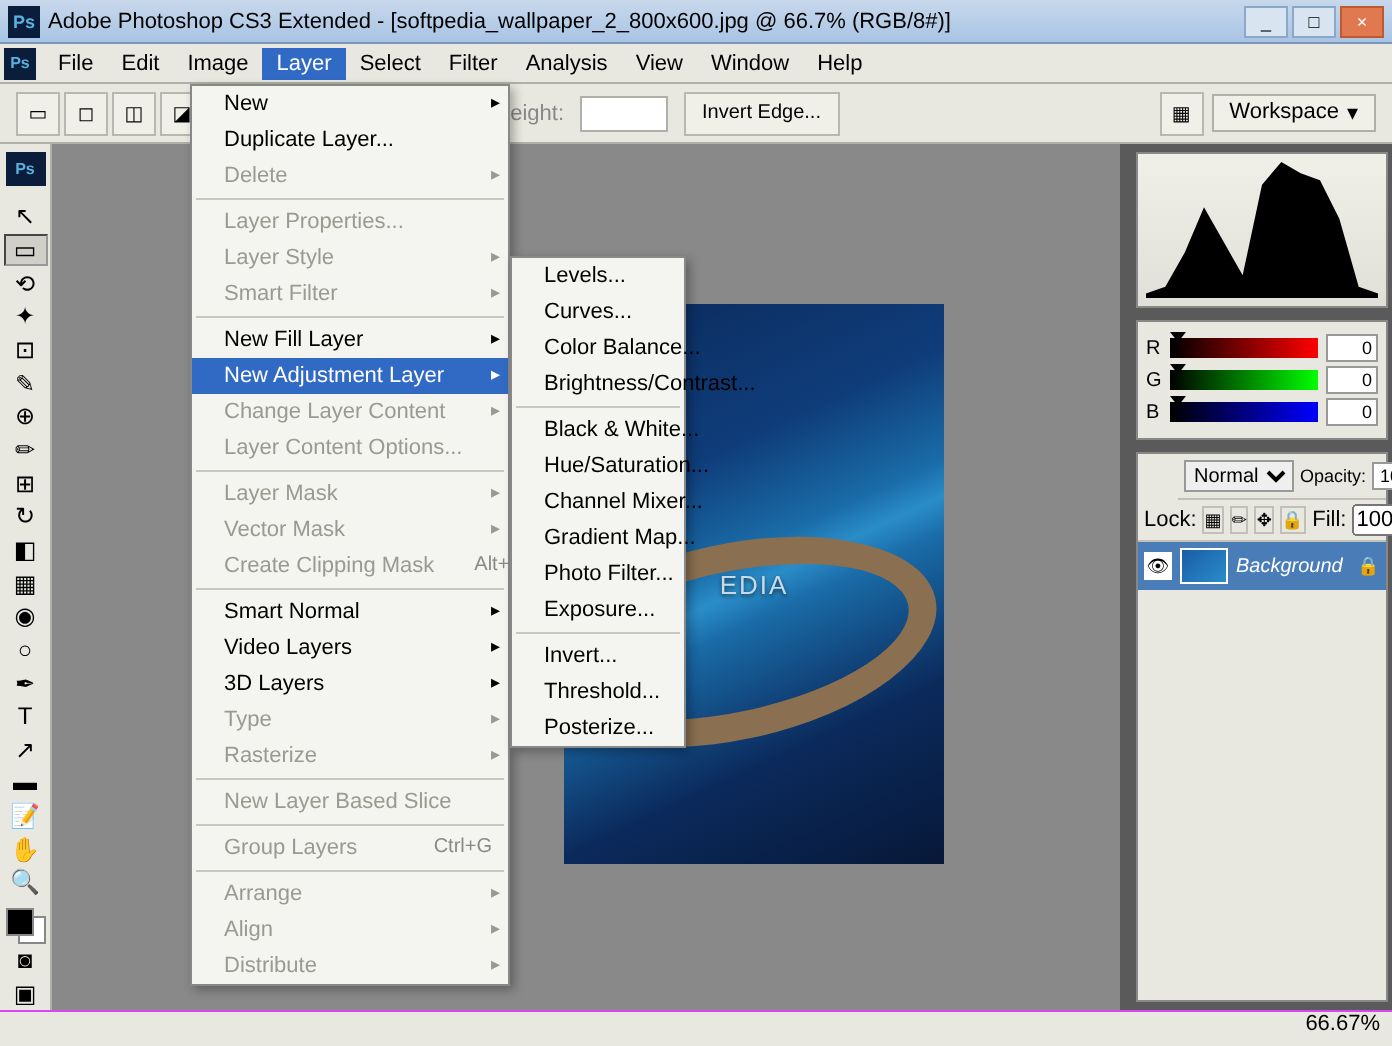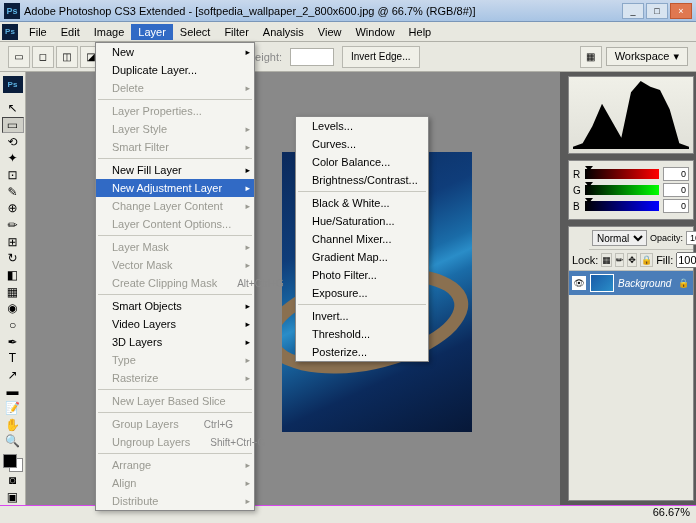--- a/index.html
+++ b/index.html
@@ -60,29 +60,29 @@
 .layers-panel .lp-lock { display: flex; padding: 2px 3px; gap: 3px; border-bottom: 1px solid #c0c0b8; font-size: 9px; align-items: center; }
 .layers-panel .lp-lock .lock-ic { width: 14px; height: 14px; border: 1px solid #c0c0b8; display: flex; align-items: center; justify-content: center; font-size: 9px; }
 .layers-panel .lp-list { flex: 1; background: #e8e8e0; }
 .layers-panel .layer-row { display: flex; align-items: center; background: #4a7db8; color: #fff; padding: 3px; gap: 4px; }
 .layers-panel .eye { width: 14px; height: 14px; background: #fff; display: flex; align-items: center; justify-content: center; font-size: 9px; color: #000; }
 .layers-panel .thumb { width: 24px; height: 18px; background: linear-gradient(135deg, #1a5ca8, #2a8dc8); border: 1px solid #fff; }
 .layers-panel .layer-name { font-style: italic; font-size: 10px; }
 .layers-panel .lock-ind { margin-left: auto; font-size: 9px; }
 
 .menu-popup { position: absolute; background: #f4f4f0; border: 1px solid #888; box-shadow: 2px 2px 5px rgba(0,0,0,0.3); z-index: 100; }
-.menu-popup .mp-item { padding: 3px 21px 3px 16px; display: flex; align-items: center; cursor: pointer; white-space: nowrap; position: relative; }
+.menu-popup .mp-item { padding: 3px 8px 3px 16px; display: flex; cursor: pointer; white-space: nowrap; position: relative; }
 .menu-popup .mp-item.sel { background: #316ac5; color: #fff; }
 .menu-popup .mp-item.disabled { color: #9a9a92; }
 .menu-popup .mp-item .shortcut { margin-left: auto; padding-left: 20px; color: #888; font-size: 10px; }
 .menu-popup .mp-item .arrow { position: absolute; right: 4px; font-size: 9px; }
 .menu-popup .mp-sep { height: 1px; background: #c8c8c0; margin: 2px 2px; }
 
 .layer-menu { top: 42px; left: 95px; width: 160px; }
-.submenu { top: 116px; left: 255px; width: 134px; margin-left: 40px; }
+.submenu { top: 128px; left: 255px; width: 88px; }
 
 .statusbar { position: absolute; bottom: 0; left: 0; right: 0; height: 18px; background: #e8e8e0; border-top: 1px solid #d946ef; display: flex; align-items: flex-end; padding: 0 6px; gap: 12px; font-size: 10px; flex-direction: column; }
 .statusbar .sb-sep { color: #aaa; }
 
 .chain-icon::before { content: "⛓"; }
 </style>
 </head>
 <body>
 
 <div class="titlebar">
@@ -280,21 +280,21 @@
     <div class="mp-item disabled">
       <span>Vector Mask</span>
       <span class="arrow">▸</span>
     </div>
     <div class="mp-item disabled">
       <span>Create Clipping Mask</span>
       <span class="shortcut">Alt+Ctrl+G</span>
     </div>
     <div class="mp-sep"></div>
     <div class="mp-item">
-      <span>Smart Objects</span>
+      <span>Smart Normal</span>
       <span class="arrow">▸</span>
     </div>
     <div class="mp-item">
       <span>Video Layers</span>
       <span class="arrow">▸</span>
     </div>
     <div class="mp-item">
       <span>3D Layers</span>
       <span class="arrow">▸</span>
     </div>
@@ -307,24 +307,20 @@
       <span class="arrow">▸</span>
     </div>
     <div class="mp-sep"></div>
     <div class="mp-item disabled">
       <span>New Layer Based Slice</span>
     </div>
     <div class="mp-sep"></div>
     <div class="mp-item disabled">
       <span>Group Layers</span>
       <span class="shortcut">Ctrl+G</span>
-    </div>
-    <div class="mp-item disabled">
-      <span>Ungroup Layers</span>
-      <span class="shortcut">Shift+Ctrl+G</span>
     </div>
     <div class="mp-sep"></div>
     <div class="mp-item disabled">
       <span>Arrange</span>
       <span class="arrow">▸</span>
     </div>
     <div class="mp-item disabled">
       <span>Align</span>
       <span class="arrow">▸</span>
     </div>

